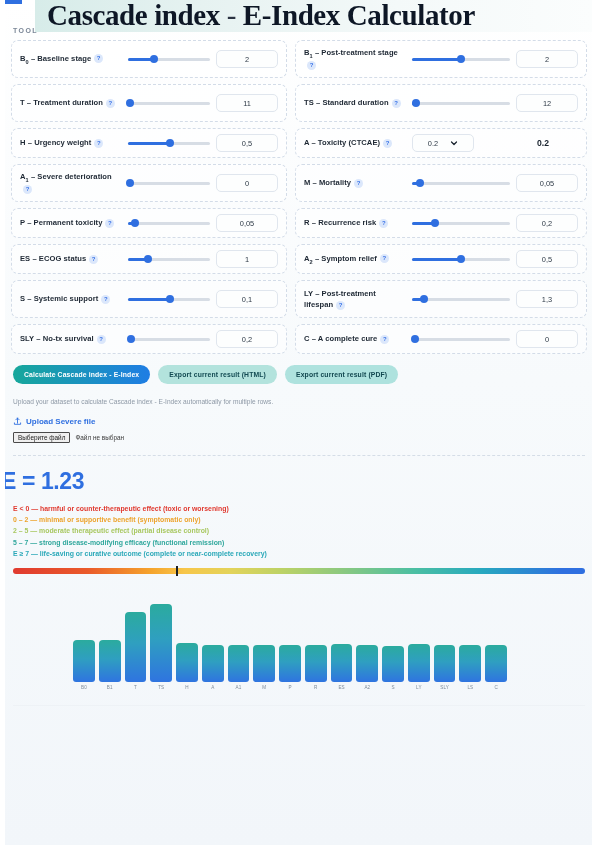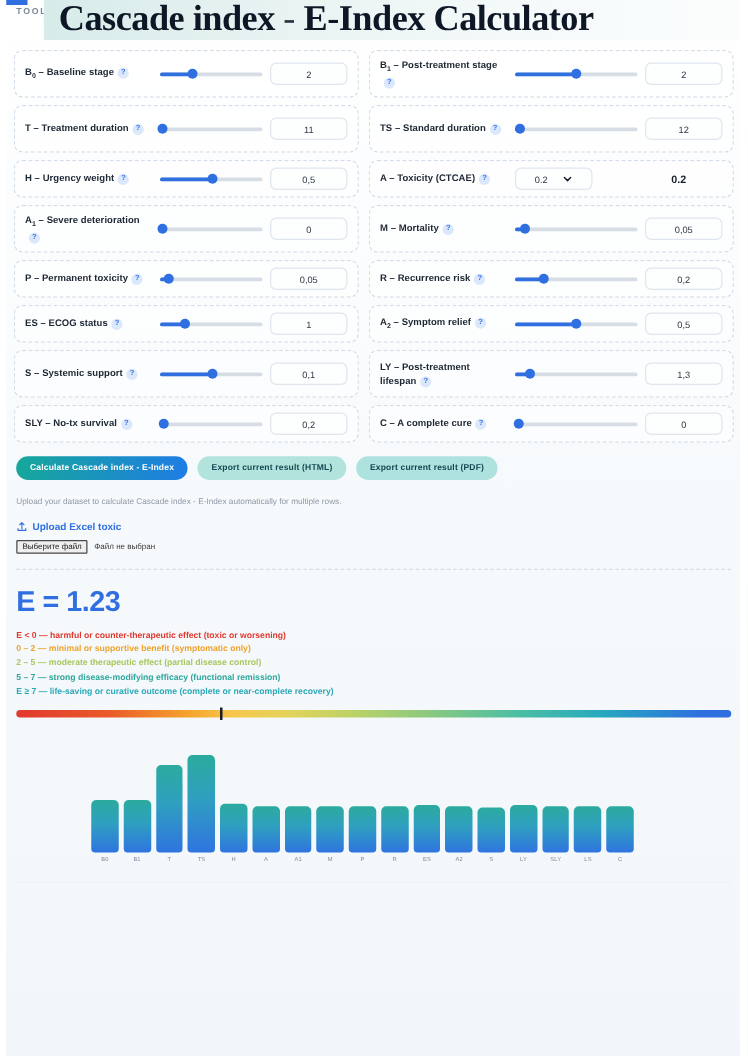--- a/index.html
+++ b/index.html
@@ -21,21 +21,21 @@
   .edge-left { position:absolute; left:0; top:0; width:5px; height:845px; background:#ffffff; }
   .edge-right { position:absolute; right:0; top:0; width:6px; height:845px; background:#ffffff; }
   .top-accent { position:absolute; left:0; top:0; width:22px; height:4px; background:#2f6fe0; }
 
   
   .header {
     position:relative;
     height:34px;
     margin:0 0 0 0;
     display:flex;
-    align-items:flex-start;
+    align-items:flex-end;
   }
   .tool-tag {
     font-size:7px;
     letter-spacing:1.4px;
     font-weight:700;
     color:#7b8797;
     margin-left:13px;
     margin-top:6px;
   }
   .title-band {
@@ -239,21 +239,21 @@
     cursor:pointer;
   }
   .filetext { font-size:6.4px; color:#3a3a3a; }
 
   .hr {
     margin:12px 13px 0 13px;
     border-top:1px dashed #d5dde7;
   }
 
   .result {
-    padding:0 13px;
+    padding:0 1px;
     margin-top:12px;
     font-size:23px;
     font-weight:700;
     color:#2f6fe0;
     letter-spacing:-0.4px;
   }
 
   .interp-title {
     padding:0 13px;
     margin-top:24px;
@@ -509,21 +509,21 @@
     <button class="btn btn-soft2">Export current result (PDF)</button>
   </div>
 
   <div class="hint">Upload your dataset to calculate Cascade index - E-Index automatically for multiple rows.</div>
 
   <div class="upload-link">
     <svg class="up-icon" width="9" height="9" viewBox="0 0 16 16">
       <path d="M8 11V2M8 2L5 5M8 2l3 3" stroke="#2f6fe0" stroke-width="1.6" fill="none" stroke-linecap="round"></path>
       <path d="M2.5 10.5v2.5h11v-2.5" stroke="#2f6fe0" stroke-width="1.6" fill="none" stroke-linecap="round"></path>
     </svg>
-    <span>Upload Excel toxic</span>
+    <span>Upload Severe file</span>
   </div>
 
   <div class="filerow">
     <span class="filebtn">Выберите файл</span>
     <span class="filetext">Файл не выбран</span>
   </div>
 
   <div class="hr"></div>
 
   <div class="result">E = 1.23</div>

